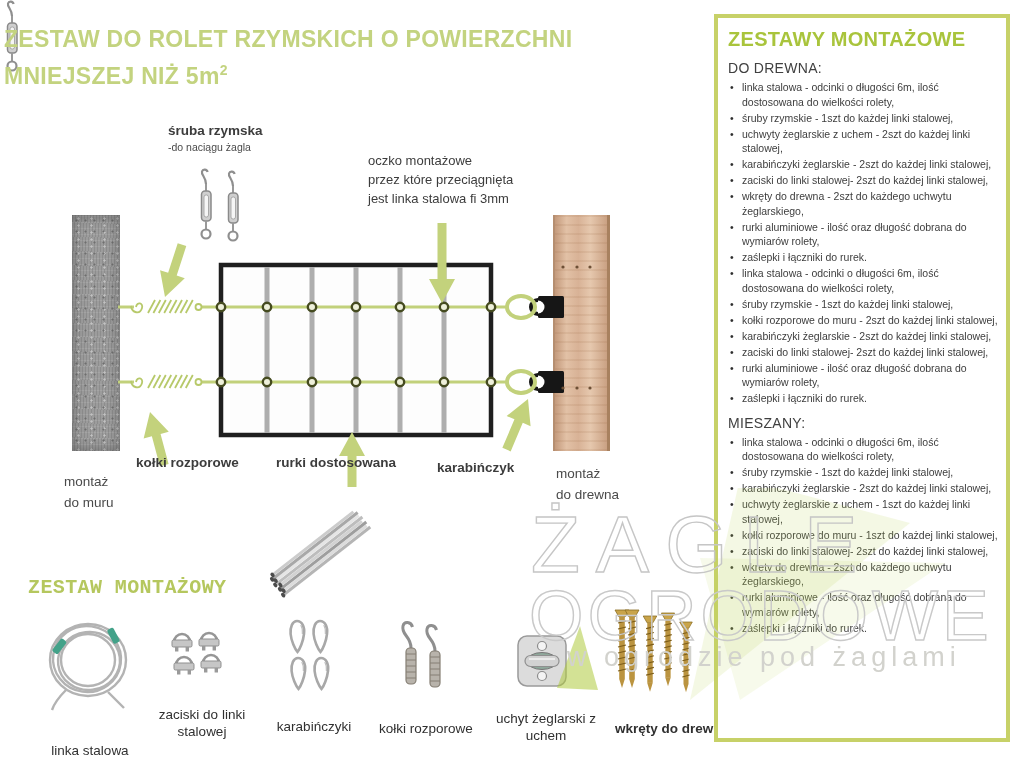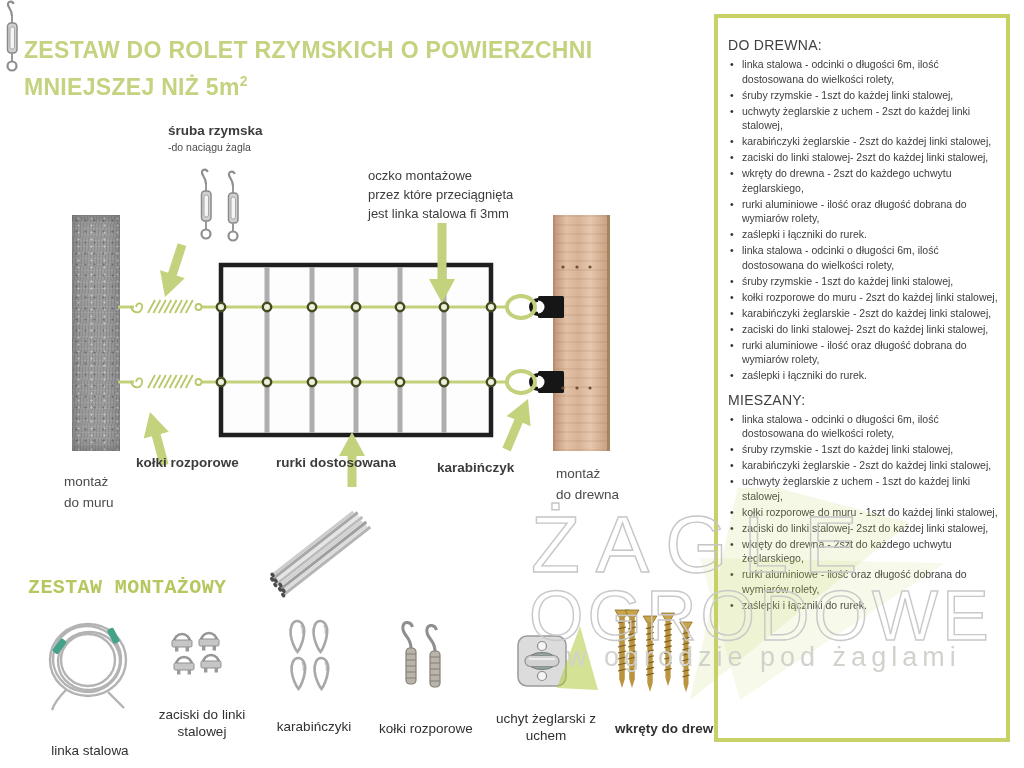--- a/index.html
+++ b/index.html
@@ -5,23 +5,23 @@
   html,body{margin:0;padding:0;}
   body{
     width:1024px;height:768px;position:relative;overflow:hidden;
     background:#ffffff;
     font-family:"Liberation Sans","DejaVu Sans",sans-serif;
     color:#3c3c3c;
   }
   .abs{position:absolute;}
   
   #title{
-    left:24px;top:24px;width:660px;
+    left:4px;top:24px;width:660px;
     font-size:23px;font-weight:bold;line-height:31px;
-    color:#c3d37f;letter-spacing:.3px;z-index:3;margin-top:11px;
+    color:#c3d37f;letter-spacing:.3px;z-index:3;
   }
   #title sup{font-size:14px;}
   
   #concrete{
     left:72px;top:215px;width:48px;height:236px;z-index:1;
     background-color:#9c9c9c;
     background-image:
       radial-gradient(circle, #6f6f6f 0.8px, transparent 1.2px),
       radial-gradient(circle, #c2c2c2 0.9px, transparent 1.3px),
       repeating-linear-gradient(94deg, rgba(50,50,50,.14) 0 1px, transparent 1px 3px),
@@ -34,21 +34,21 @@
     background:
       repeating-linear-gradient(0deg, rgba(150,100,62,.12) 0 2px, transparent 2px 9px),
       linear-gradient(90deg,#c49a7c 0,#e2c1a6 22%,#d8b296 45%,#e6c8ae 68%,#caa183 100%);
     border-left:2px solid #b58e70;
     border-right:3px solid #a8815f;
   }
   
   .dlabel{z-index:3;color:#3c3c3c;}
   #lbl-sruba{left:168px;top:123px;font-size:13.5px;font-weight:600;line-height:16px;}
   #lbl-sruba .sub{font-size:10.5px;font-weight:normal;color:#4a4a4a;}
-  #lbl-oczko{left:368px;top:166px;font-size:13px;line-height:19px;font-weight:500;}
+  #lbl-oczko{left:368px;top:151px;font-size:13px;line-height:19px;font-weight:500;}
   #lbl-montaz-muru{left:64px;top:471px;font-size:13.5px;line-height:21px;color:#4a4a4a;}
   #lbl-kolki{left:136px;top:455px;font-size:13.5px;font-weight:600;}
   #lbl-rurki{left:276px;top:455px;font-size:13.5px;font-weight:600;}
   #lbl-karab{left:437px;top:460px;font-size:13.5px;font-weight:600;}
   #lbl-montaz-drewna{left:556px;top:463px;font-size:13.5px;line-height:21px;color:#4a4a4a;}
   
   #kit-heading{left:28px;top:576px;font-size:20px;font-weight:bold;color:#b5c75e;letter-spacing:.4px;z-index:3;font-family:Liberation Mono, monospace;}
   .caption{z-index:3;font-size:13.5px;line-height:17px;color:#303030;text-align:center;font-weight:500;}
   #cap-linka{left:26px;top:742px;width:128px;}
   #cap-zaciski{left:152px;top:706px;width:100px;}
@@ -313,20 +313,21 @@
 
 <div id="kit-heading" class="abs">ZESTAW MONTAŻOWY</div>
 <div id="cap-linka" class="abs caption">linka stalowa</div>
 <div id="cap-zaciski" class="abs caption">zaciski do linki stalowej</div>
 <div id="cap-karabinczyki" class="abs caption">karabińczyki</div>
 <div id="cap-kolki" class="abs caption">kołki rozporowe</div>
 <div id="cap-uchyt" class="abs caption">uchyt żeglarski z uchem</div>
 <div id="cap-wkrety" class="abs caption">wkręty do drewna</div>
 
 <div id="panel" class="abs">
+  <div id="panel-heading">ZESTAWY MONTAŻOWE</div>
 
   <div class="panel-section">
     <div class="panel-section-heading">DO DREWNA:</div>
     <ul class="panel-list">
 
     <li class="panel-li">linka stalowa - odcinki o długości 6m, ilość dostosowana do wielkości rolety,</li>
         <li class="panel-li">śruby rzymskie - 1szt do każdej linki stalowej,</li>
         <li class="panel-li">uchwyty żeglarskie z uchem - 2szt do każdej linki stalowej,</li>
         <li class="panel-li">karabińczyki żeglarskie - 2szt do każdej linki stalowej,</li>
         <li class="panel-li">zaciski do linki stalowej- 2szt do każdej linki stalowej,</li>

